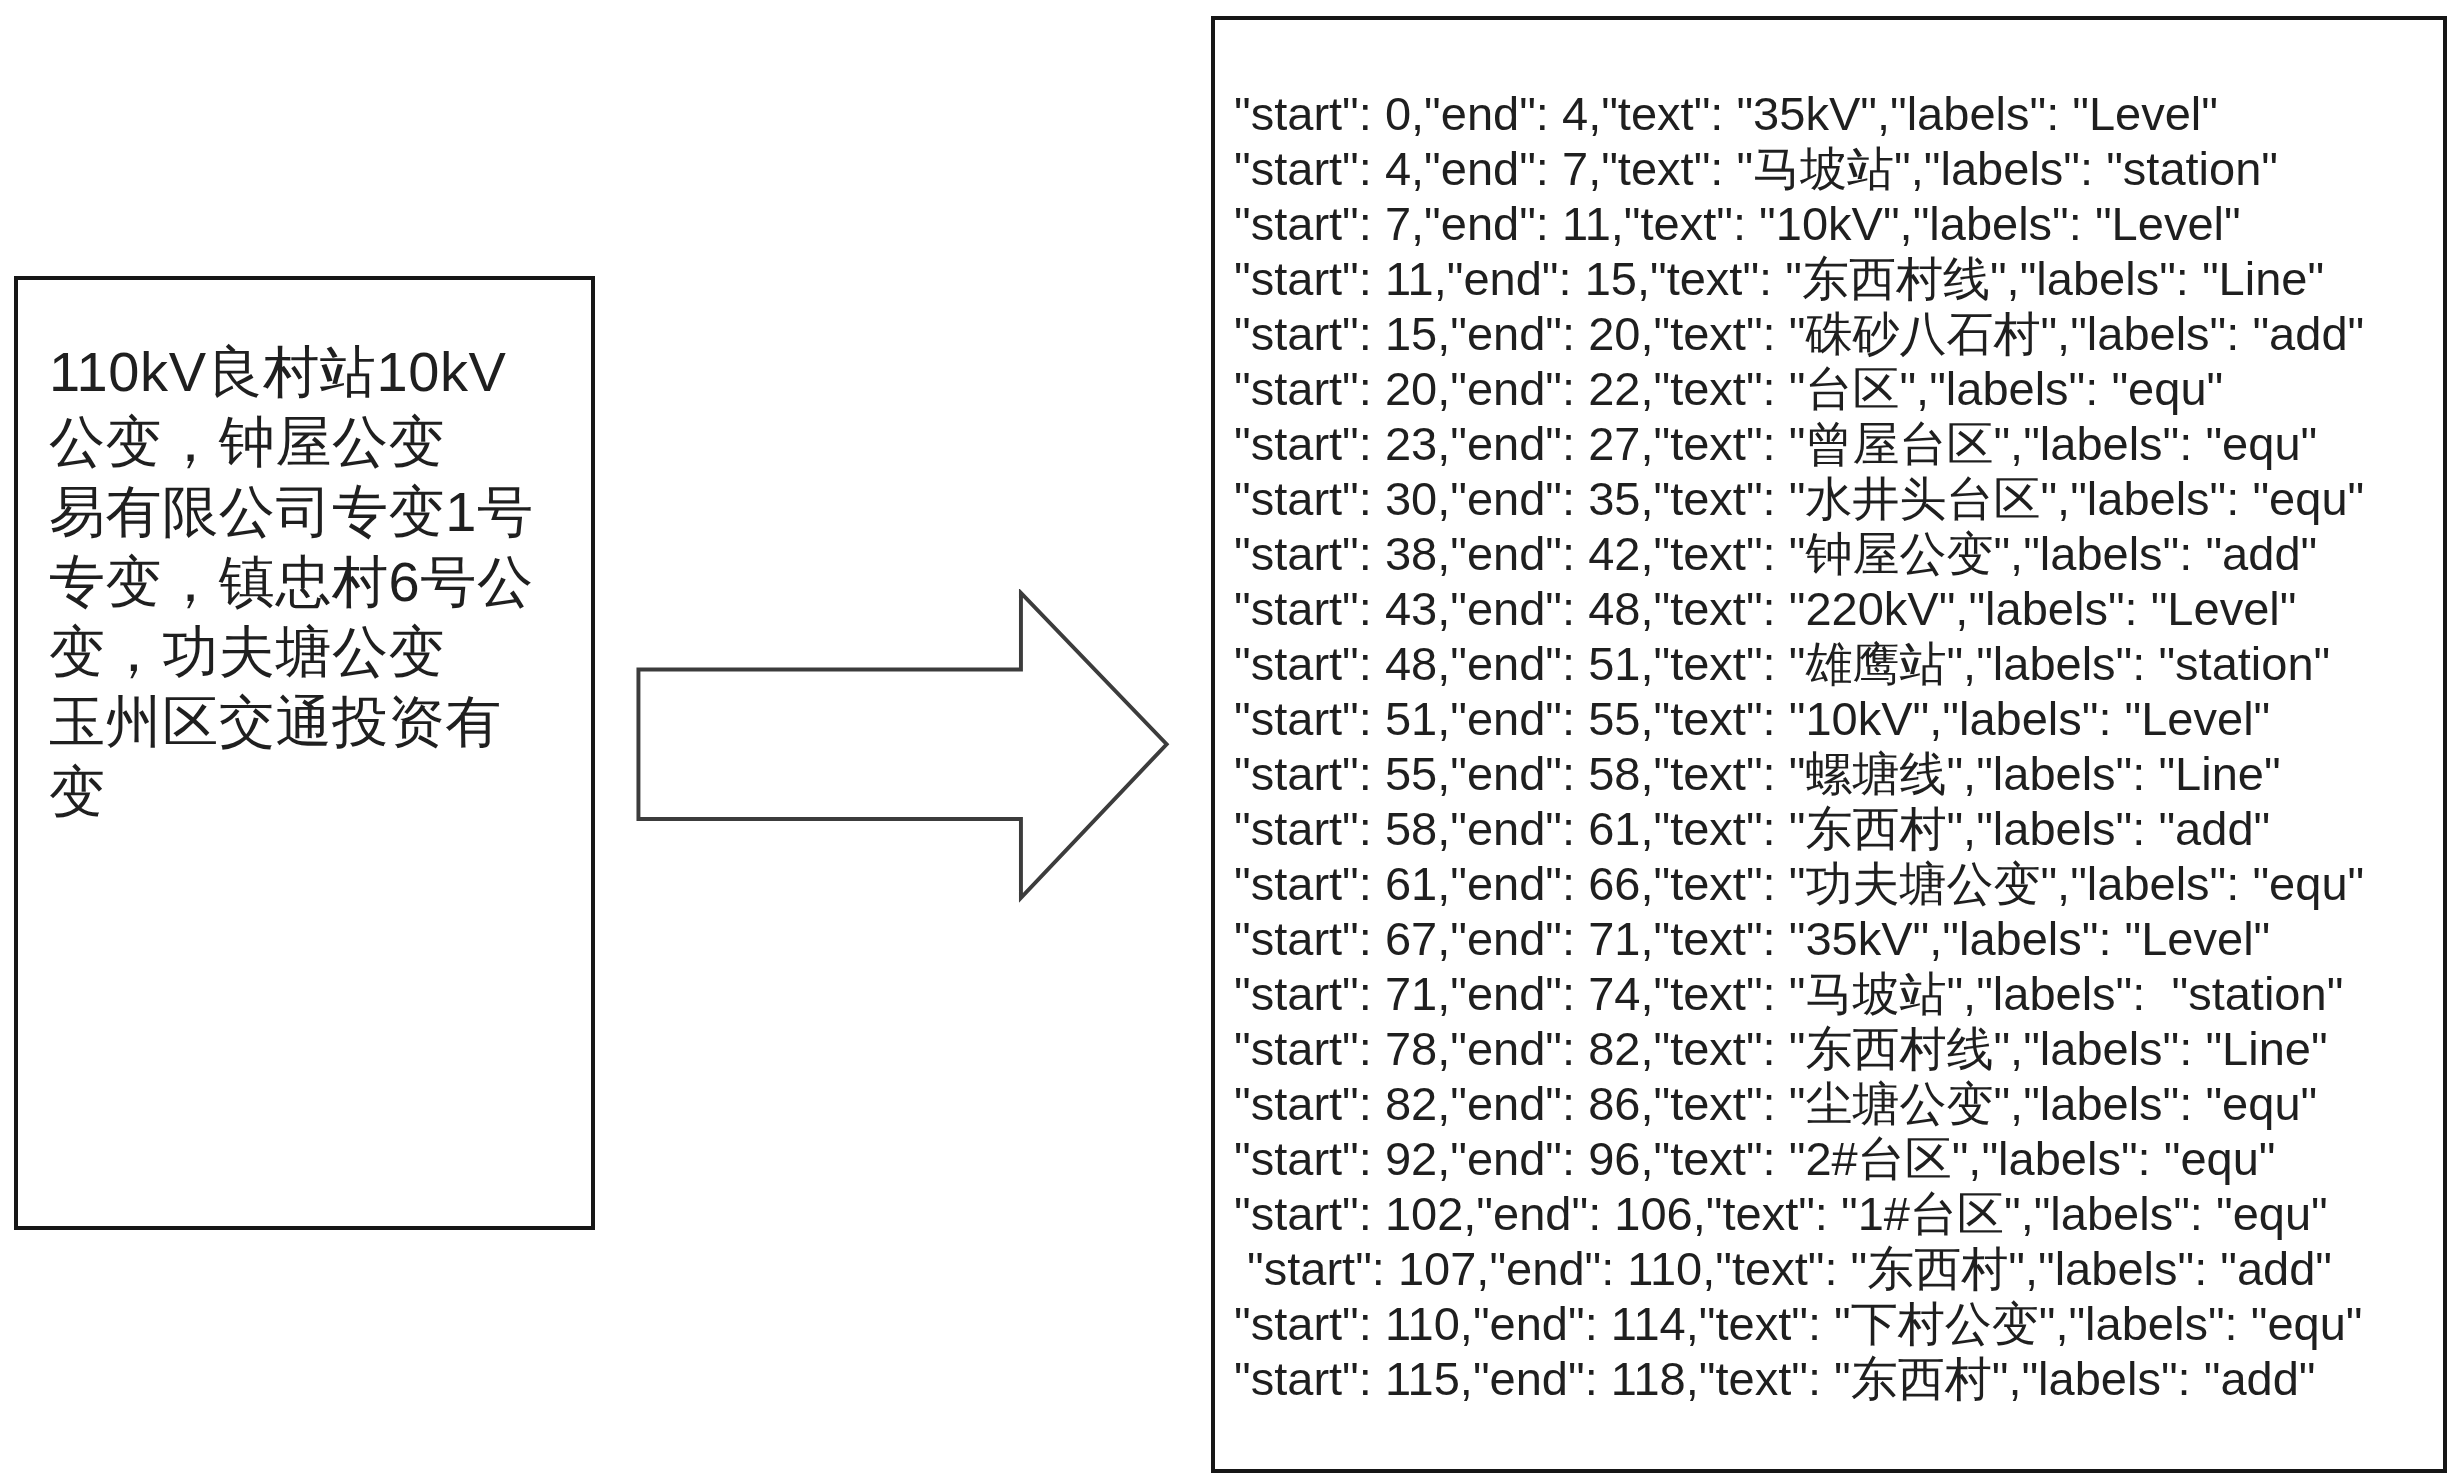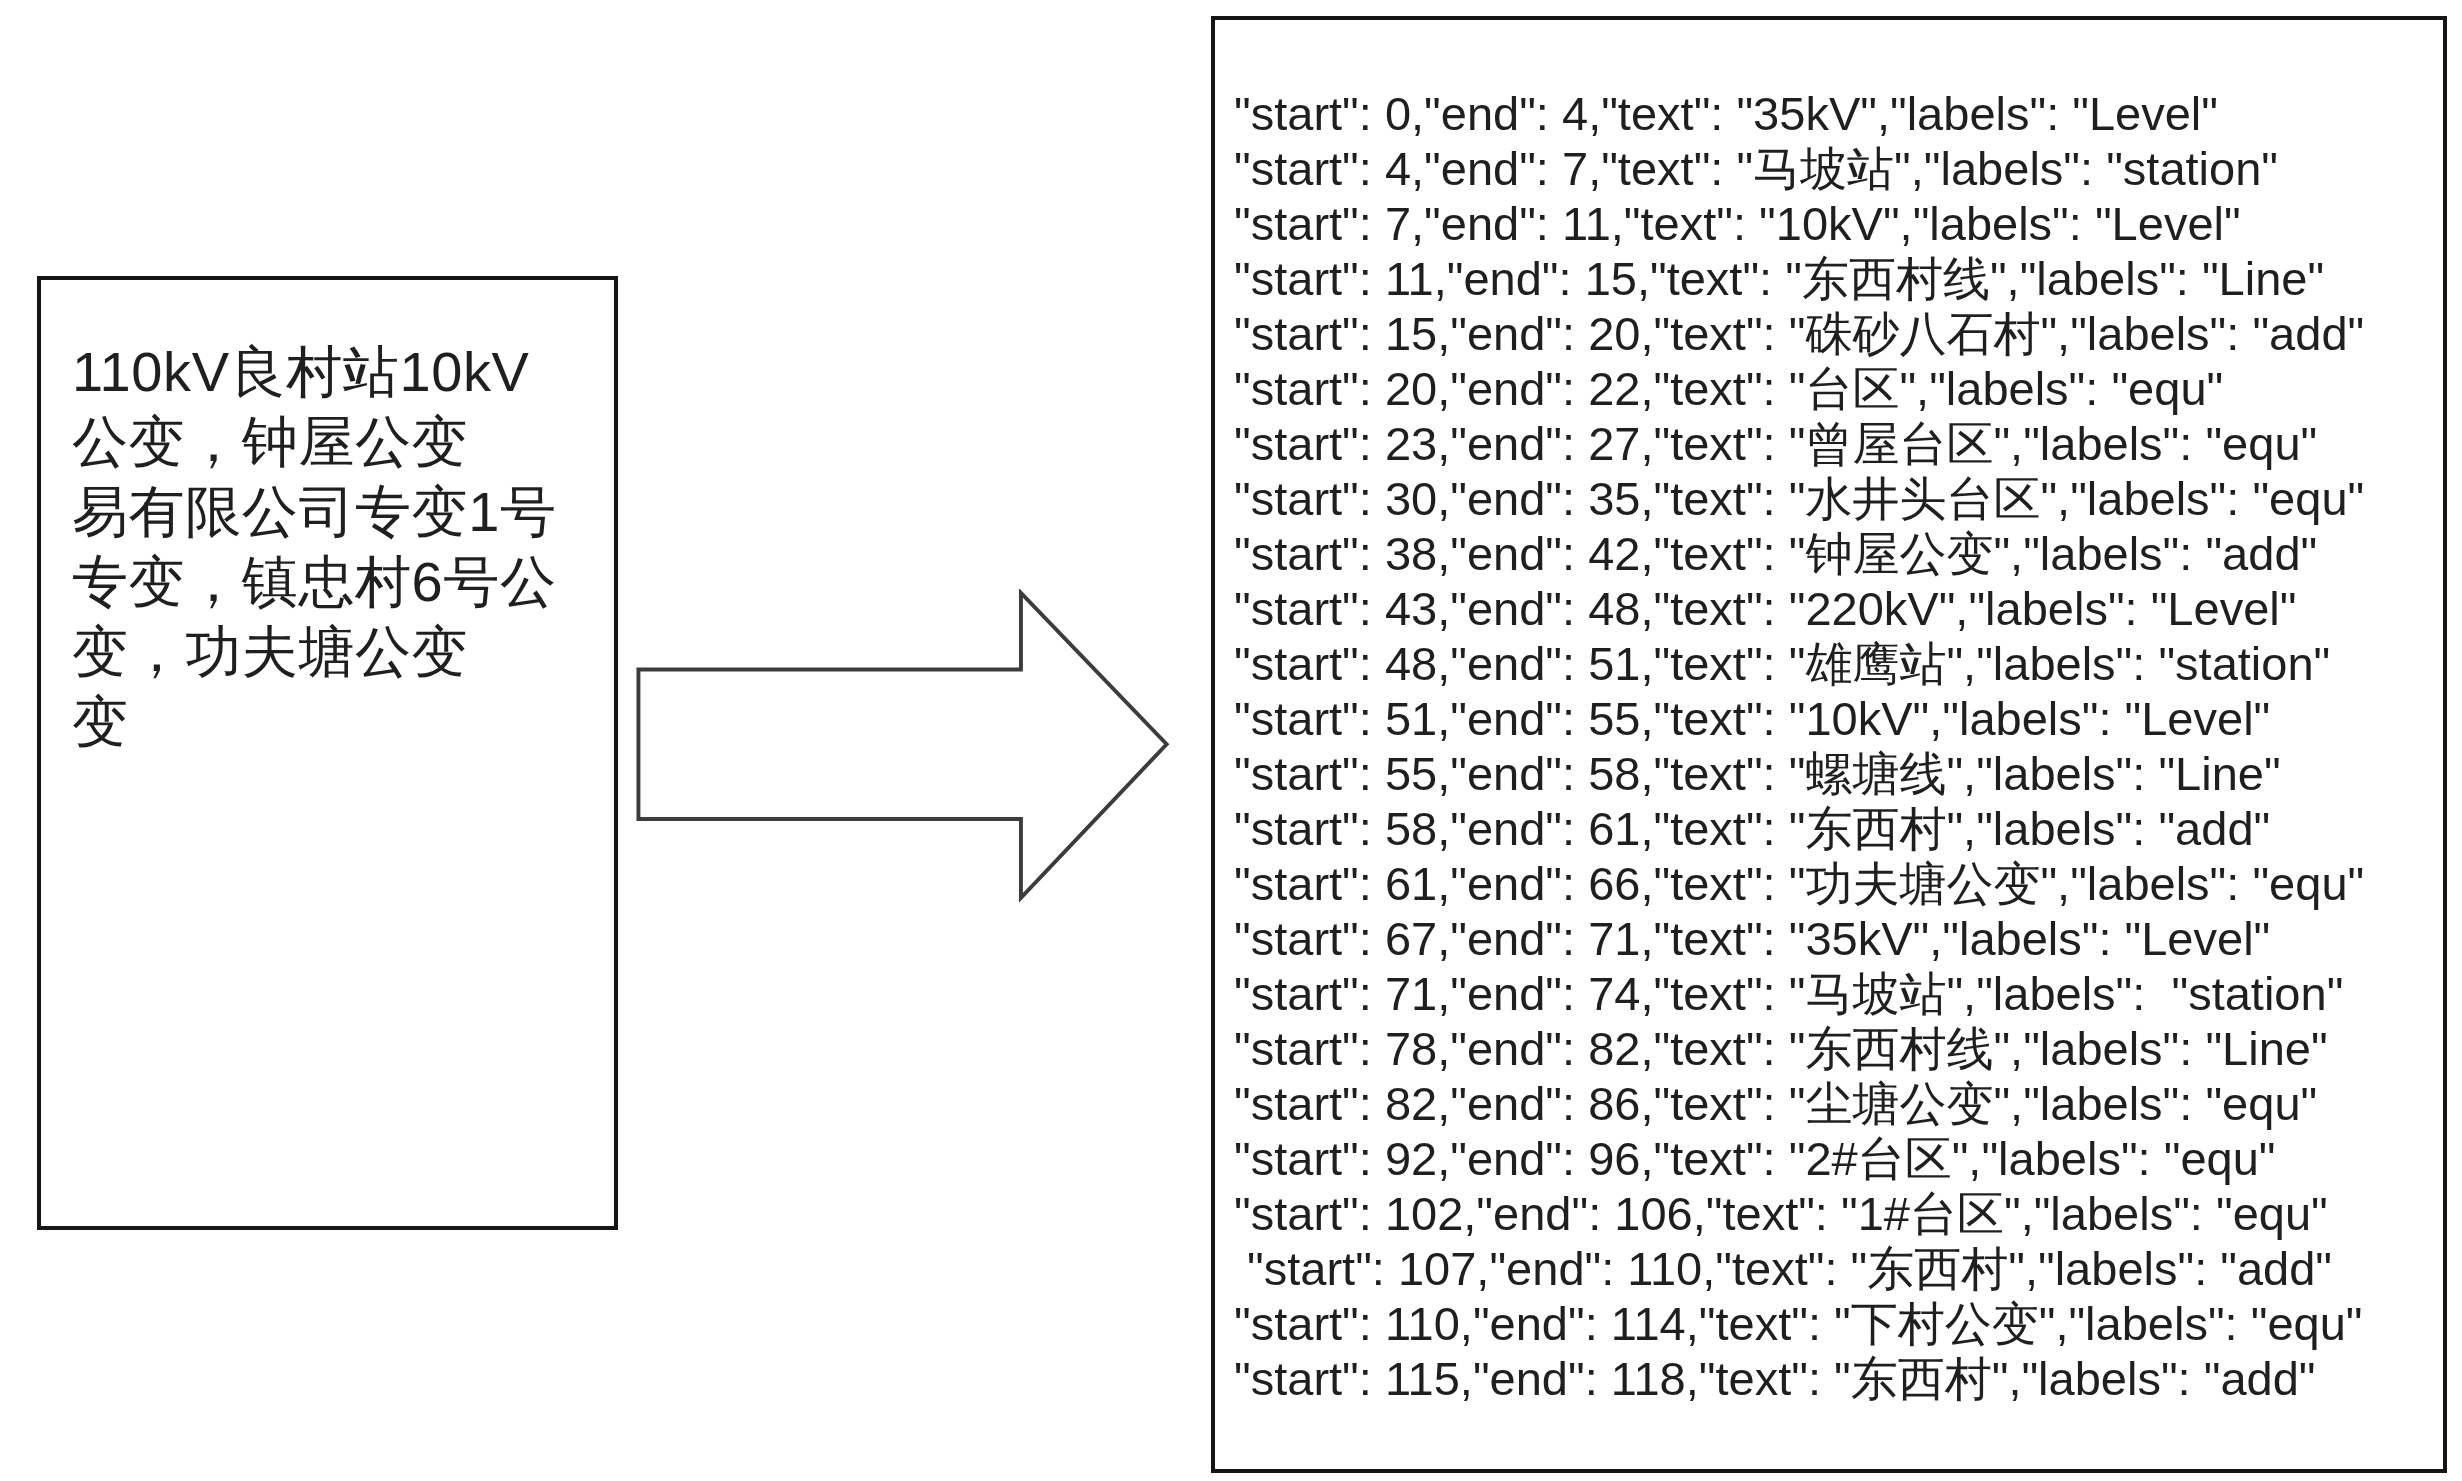--- a/index.html
+++ b/index.html
@@ -12,21 +12,21 @@
     font-family: "Liberation Sans", "DejaVu Sans", sans-serif;
     color: #1f1f1f;
   }
   .box {
     position: absolute;
     background: #ffffff;
     box-sizing: border-box;
     border: 4px solid #161616;
   }
   .source-box {
-    left: 37px;
+    left: 14px;
     top: 276px;
     width: 581px;
     height: 954px;
     padding: 57px 10px 0 31px;
     font-size: 56px;
     line-height: 70px;
     letter-spacing: 0.6px;
   }
   .output-box {
     left: 1211px;
@@ -50,20 +50,21 @@
 
 <div class="page">
 
   <div class="box source-box">
     <div>
         <div class="line">110kV良村站10kV</div>
         <div class="line">公变，钟屋公变</div>
         <div class="line">易有限公司专变1号</div>
         <div class="line">专变，镇忠村6号公</div>
         <div class="line">变，功夫塘公变</div>
+        <div class="line">玉州区交通投资有</div>
         <div class="line">变</div>
       </div>
   </div>
 
   <svg class="arrow-svg" width="541" height="315" viewBox="0 0 960 560" xmlns="http://www.w3.org/2000/svg">
     <polygon points="7,143 687,143 687,7 946,276 687,549 687,409 7,409" fill="#ffffff" stroke="#3c3c3c" stroke-width="7" stroke-linejoin="miter"></polygon>
   </svg>
 
   <div class="box output-box">
     <div>

